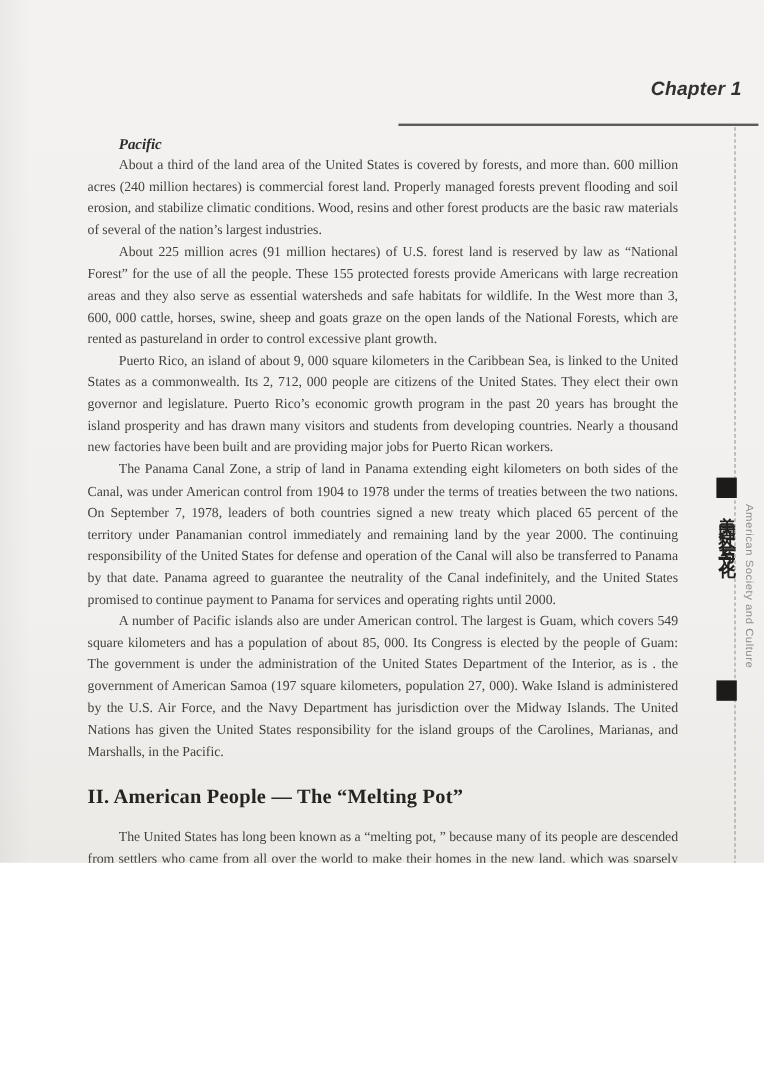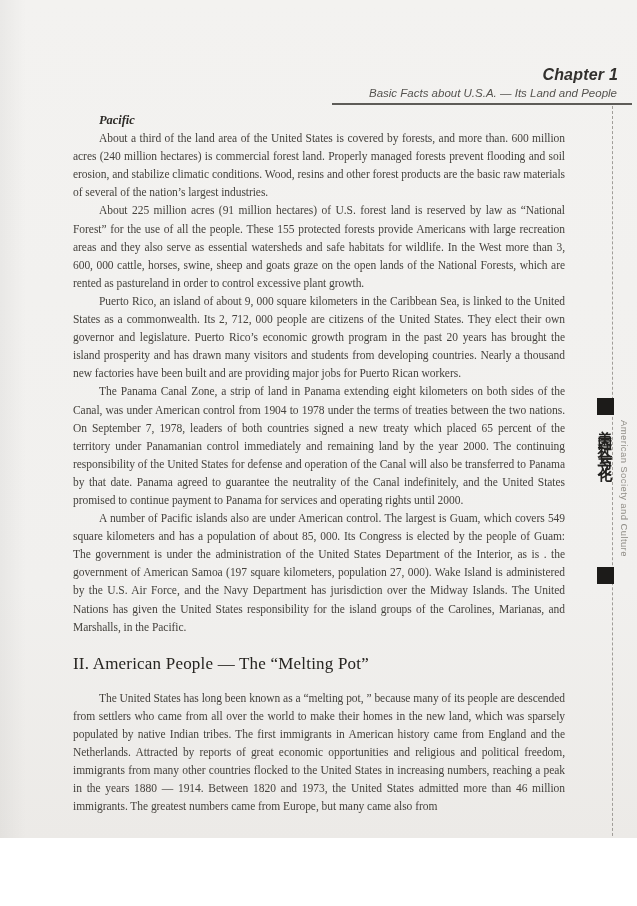--- a/index.html
+++ b/index.html
@@ -1,20 +1,20 @@
 <!DOCTYPE html>
 <html><head>
 <meta charset="utf-8">
 <style>
   * { margin:0; padding:0; box-sizing:border-box; }
   html,body { width:637px; height:906px; }
   body { font-family:"Liberation Serif", serif; }
 
   .page {
-    position:relative; width:637px; height:838px; overflow:hidden;
+    position:relative; width:637px; height:719px; overflow:hidden;
     background:linear-gradient(180deg,#f3f2f0 0%,#f1f0ee 70%,#eceae7 100%);
   }
   .page::before{ 
     content:""; position:absolute; left:0; top:0; bottom:0; width:26px;
     background:linear-gradient(90deg, rgba(0,0,0,0.04), rgba(0,0,0,0));
   }
 
   
   .chapter {
     position:absolute; top:66px; right:19px;
@@ -43,21 +43,21 @@
     font-size:12.5px; color:#2e2c28;
   }
   .para { text-align:justify; text-indent:26px;font-family:Liberation Serif, serif; }
   .hl-heading-wrap { margin:9px 0 11px 0; }
   .hl-heading {
     display:inline-block; background:#c5c4c1; color:#2b2925;
     font-weight:bold; font-size:13.5px; line-height:20px;
     padding:1px 16px 1px 2px; letter-spacing:0.2px;
   }
   .major-heading {
-    margin:16px 0 13px 0; font-weight:normal; font-size:17px;
+    margin:16px 0 13px 0; font-weight:bold; font-size:17px;
     color:#262420; letter-spacing:0.2px; line-height:24px;
   }
 
   
   .side-dashed {
     position:absolute; left:612px; top:106px; height:745px; width:0;
     border-left:1.5px dashed #a09d98;
   }
   .side-square { position:absolute; left:597px; width:17px; height:17px; background:#1c1b19; }
   .side-square.top { top:398px; }
@@ -82,21 +82,20 @@
     background:#b4b3af; display:flex; align-items:center; justify-content:center;
   }
   .page-num { font-size:11.5px; color:#3e3c38; }
 </style>
 </head>
 <body>
 
 <div class="page">
 
   <div class="chapter">Chapter 1</div>
-  <div class="subtitle">Basic Facts about U.S.A. — Its Land and People</div>
   <div class="header-rule"></div>
 
   <div class="content">
     <p class="sub-heading">Pacific</p>
     <p class="para">About a third of the land area of the United States is covered by forests, and more than. 600 million acres (240 million hectares) is commercial forest land. Properly managed forests prevent flooding and soil erosion, and stabilize climatic conditions. Wood, resins and other forest products are the basic raw materials of several of the nation’s largest industries.</p>
     <p class="para">About 225 million acres  (91 million hectares) of U.S. forest land is reserved by law as “National Forest” for the use of all the people. These 155 protected forests provide Americans with large recreation areas and they also serve as essential watersheds and safe habitats for wildlife. In the West more than 3, 600, 000 cattle, horses, swine, sheep and goats graze on the open lands of the National Forests, which are rented as pastureland in order to control excessive plant growth.</p>
 
     <p class="para">Puerto Rico, an island of about 9, 000 square kilometers in the Caribbean Sea, is linked to the United States as a commonwealth. Its 2, 712, 000 people are citizens of the United States. They elect their own governor and legislature. Puerto Rico’s economic growth program in the past 20 years has brought the island prosperity and has drawn many visitors and students from developing countries. Nearly a thousand new factories have been built and are providing major jobs for Puerto Rican workers.</p>
     <p class="para">The Panama Canal Zone, a strip of land in Panama extending eight kilometers on both sides of the Canal, was under American control from 1904 to 1978 under the terms of treaties between the two nations. On September 7, 1978, leaders of both countries signed a new treaty which placed 65 percent of the territory under Panamanian control immediately and remaining land by the year 2000. The continuing responsibility of the United States for defense and operation of the Canal will also be transferred to Panama by that date. Panama agreed to guarantee the neutrality of the Canal indefinitely, and the United States promised to continue payment to Panama for services and operating rights until 2000.</p>
     <p class="para">A number of Pacific islands also are under American control. The largest is Guam, which covers 549 square kilometers and has a population of about 85, 000. Its Congress is elected by the people of Guam: The government is under the administration of the United States Department of the Interior, as is . the government of American Samoa  (197 square kilometers, population 27, 000). Wake Island is administered by the U.S. Air Force, and the Navy Department has jurisdiction over the Midway Islands. The United Nations has given the United States responsibility for the island groups of the Carolines, Marianas, and Marshalls, in the Pacific.</p>

